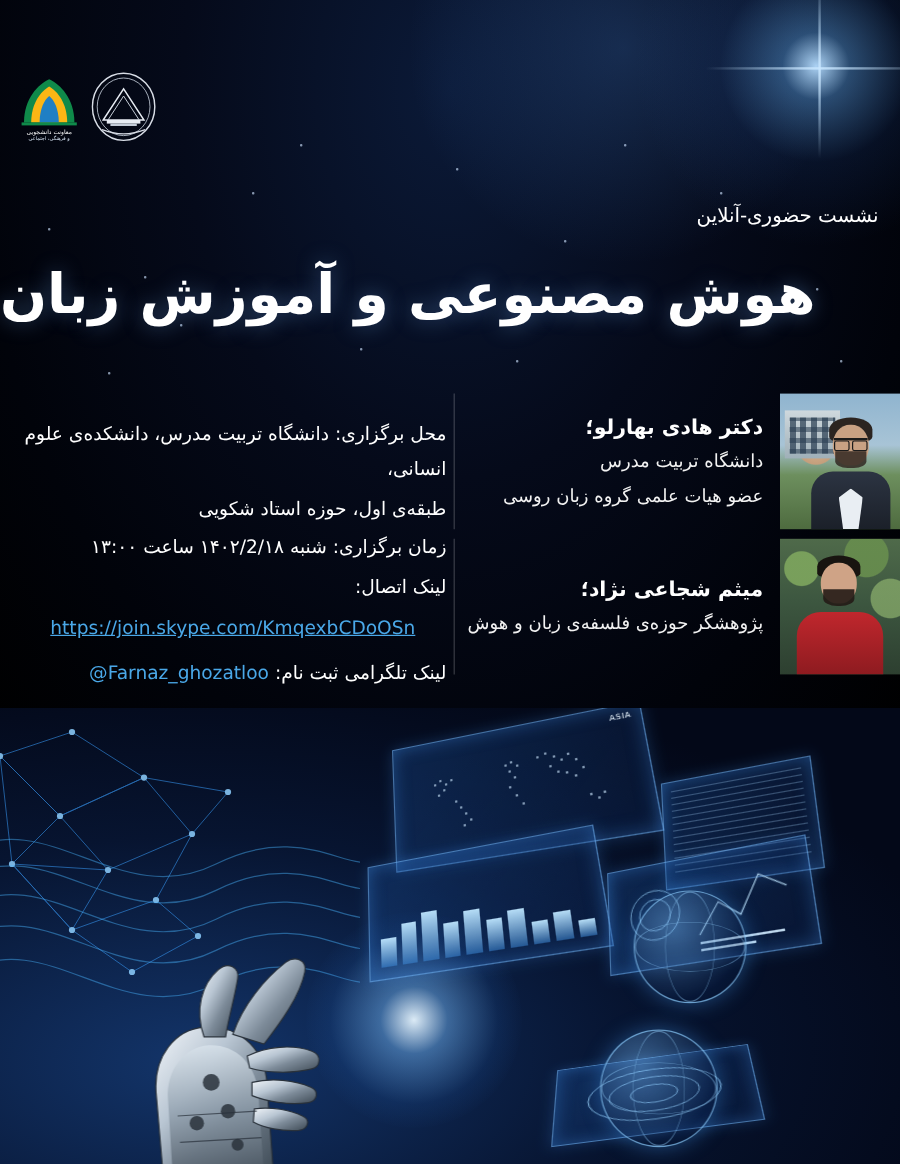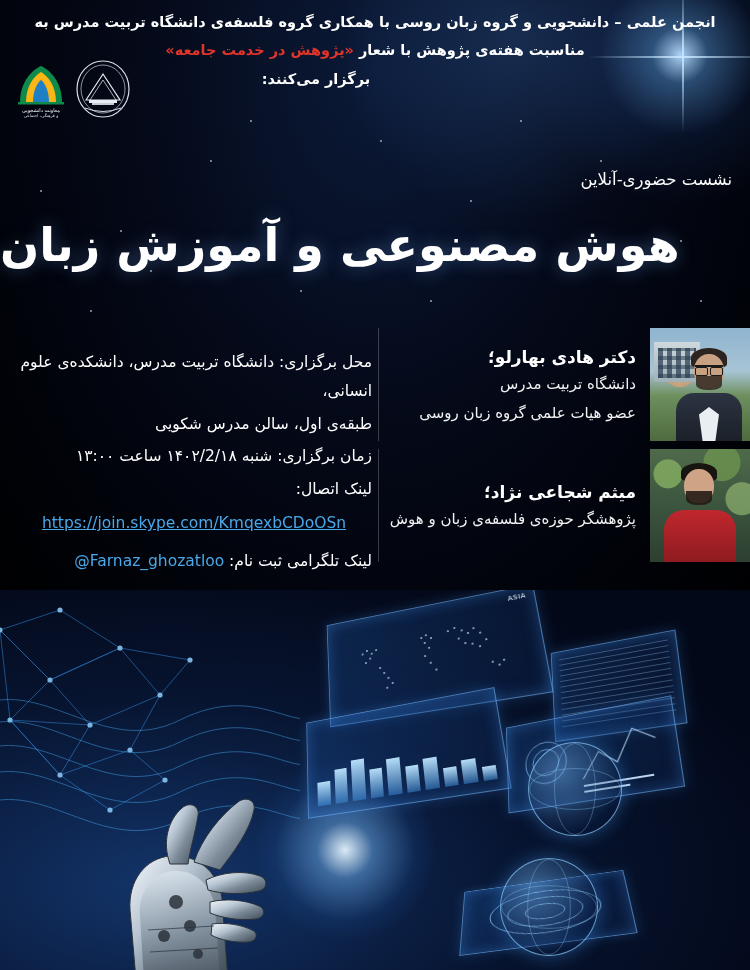--- a/index.html
+++ b/index.html
@@ -422,27 +422,20 @@
       <i style="left:250px; top:120px;"></i>
         <i style="left:520px; top:120px;"></i>
       <i style="left:680px; top:240px;"></i>
         <i style="left:150px; top:270px;"></i>
       <i style="left:430px; top:300px;"></i>
         <i style="left:600px; top:160px;"></i>
     </div>
     <div class="star-burst"></div>
   </div>
 
-  <div class="header-text">
-    <div class="header-line">انجمن علمی – دانشجویی و گروه زبان روسی با همکاری گروه فلسفه‌ی دانشگاه تربیت مدرس به</div>
-    <div class="header-line l2">
-      <span>مناسبت هفته‌ی پژوهش با شعار </span><span class="slogan">«پژوهش در خدمت جامعه»</span>
-    </div>
-    <div class="header-hold">برگزار می‌کنند:</div>
-  </div>
 
   <div class="logos">
     <div class="logo-box">
       <svg width="54" height="58" viewBox="0 0 54 58" aria-hidden="true">
         <ellipse cx="27" cy="29" rx="26" ry="28" fill="none" stroke="#d8dde6" stroke-width="1.2"></ellipse>
         <ellipse cx="27" cy="29" rx="22" ry="24" fill="none" stroke="#aeb6c2" stroke-width="0.8"></ellipse>
         <path d="M10 40 L27 14 L44 40 Z" fill="none" stroke="#e7ecf3" stroke-width="1.2"></path>
         <path d="M14 40 L27 20 L40 40" fill="none" stroke="#cdd5e0" stroke-width="0.8"></path>
         <rect x="13" y="40" width="28" height="3" fill="#e7ecf3"></rect>
         <rect x="16" y="43" width="22" height="2" fill="#c4ccd8"></rect>
@@ -495,21 +488,21 @@
       <div class="speaker-text">
         <div class="speaker-name">میثم شجاعی نژاد؛</div>
         <div class="speaker-role">پژوهشگر حوزه‌ی فلسفه‌ی زبان و هوش</div>
       </div>
     </div>
 
   </div>
 
   <div class="info">
     <div class="line">محل برگزاری: دانشگاه تربیت مدرس، دانشکده‌ی علوم انسانی،</div>
-    <div class="line">طبقه‌ی اول، سالن مدرس شکویی</div>
+    <div class="line">طبقه‌ی اول، حوزه استاد شکویی</div>
     <div class="line">زمان برگزاری: شنبه ۱۴۰۲/2/۱۸ ساعت ۱۳:۰۰</div>
     <div class="line">لینک اتصال:</div>
     <a class="link" href="#">https://join.skype.com/KmqexbCDoOSn</a>
     <div class="line tg-row">
       <span>لینک تلگرامی ثبت نام:</span>
       <span class="tg-handle">@Farnaz_ghozatloo</span>
     </div>
   </div>
 
   <div class="bottom-section">

